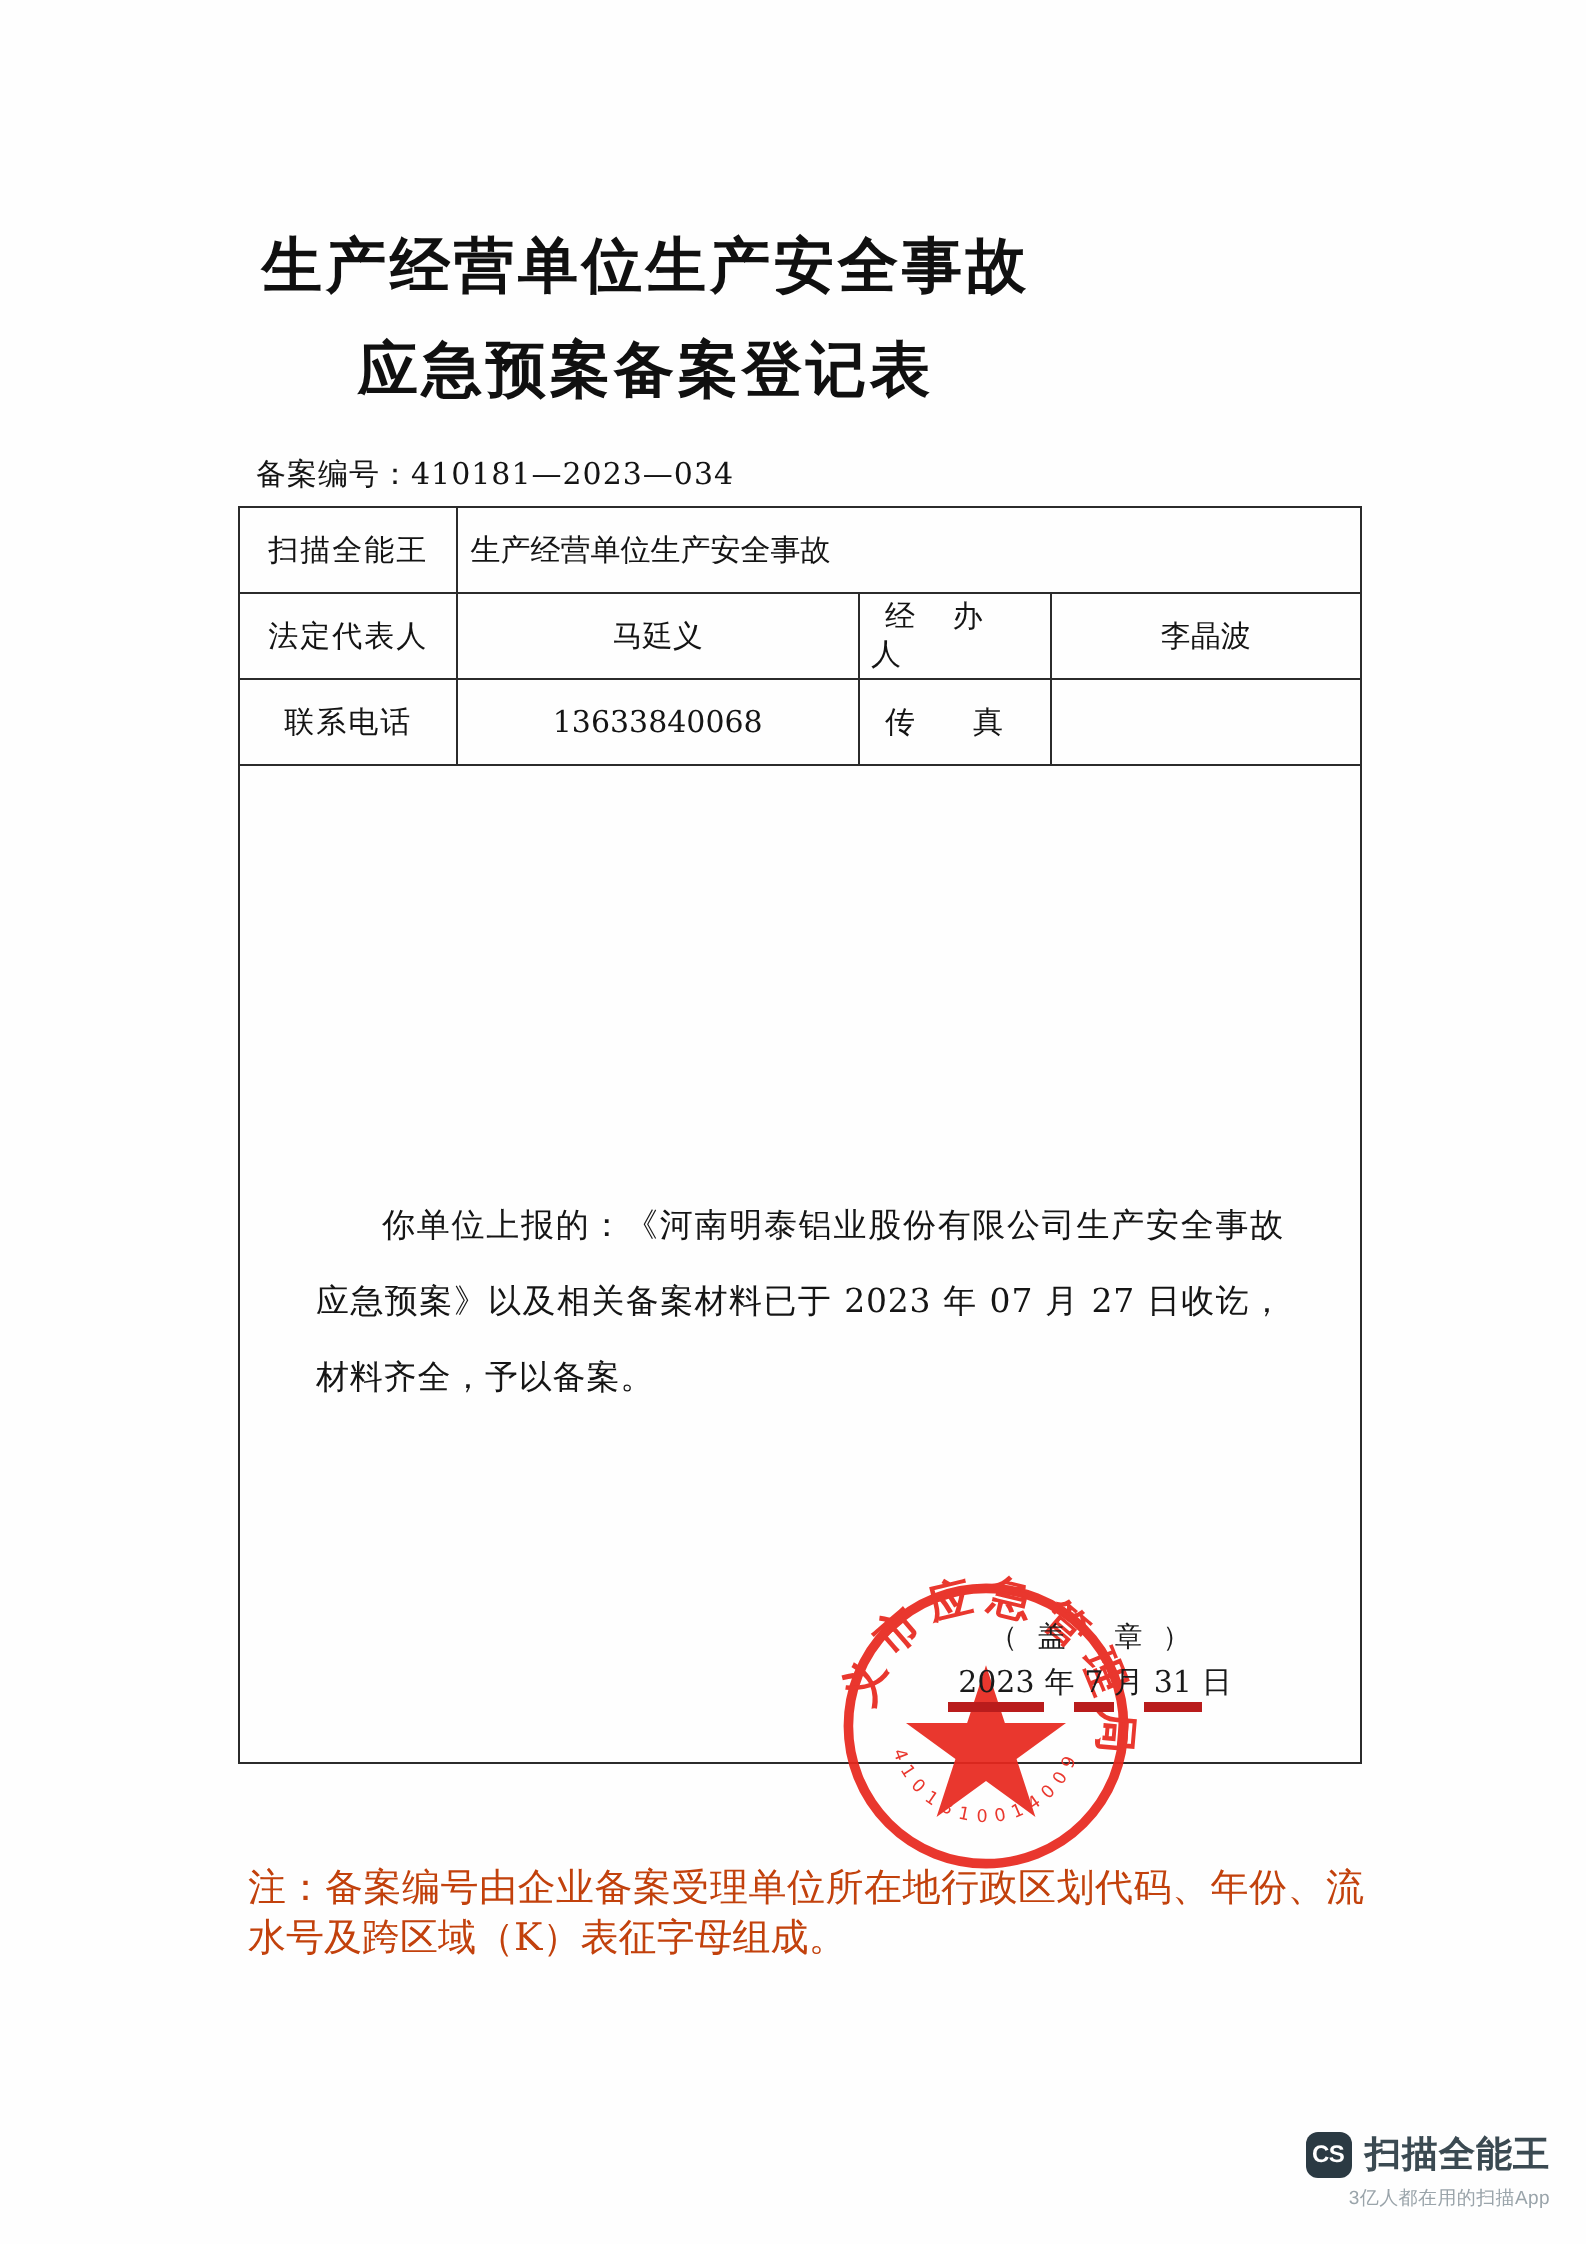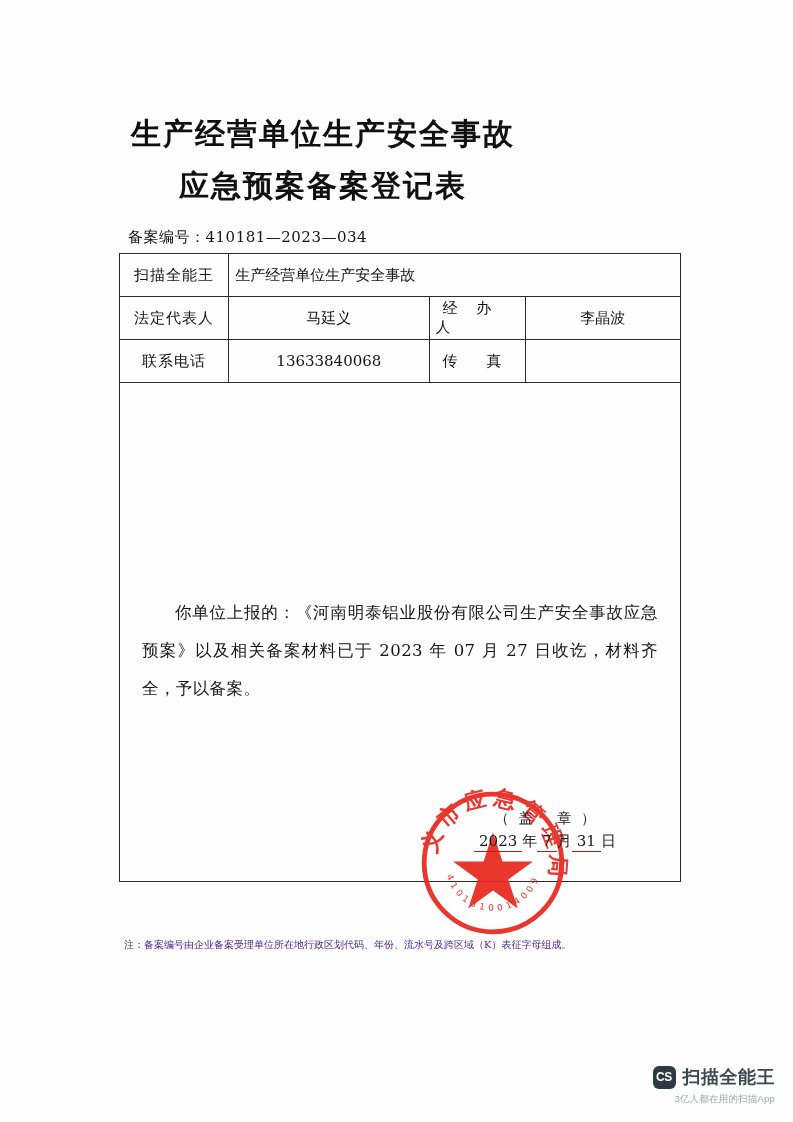--- a/index.html
+++ b/index.html
@@ -91,21 +91,21 @@
     position: relative;
   }
   .body-text {
     padding: 38px 22px 0 22px;
     font-size: 16.5px;
     line-height: 38px;
     text-align: justify;
     letter-spacing: 0.4px;
     color: #151515;
   }
-  .body-text p { margin: 0; text-indent: 2em; }
+  .body-text p { margin: 16px; text-indent: 2em; }
 
   
   .sign-area {
     position: absolute;
     left: 300px;
     bottom: 30px;
     width: 250px;
     text-align: center;
   }
   .seal-label {
@@ -119,21 +119,21 @@
   .date-line {
     margin-top: 4px;
     font-size: 15px;
     color: #1a1a1a;
     position: relative;
     z-index: 4;
     white-space: nowrap;
   }
   .date-line u {
     text-decoration: none;
-    border-bottom: 1px solid #b91c1c;
+    border-bottom: 5px solid #b91c1c;
     padding: 0 5px 1px 5px;
     margin-top: 16px;
   }
 
   
   .seal {
     position: absolute;
     left: 413px;
     top: 783px;
     width: 160px;
@@ -142,23 +142,23 @@
     pointer-events: none;
     opacity: 0.92;
   }
 
   
   .footnote {
     position: absolute;
     left: 124px;
     top: 932px;
     width: 558px;
-    font-size: 10px;
+    font-size: 19px;
     line-height: 25px;
-    color: #4c1d95;
+    color: #c2410c;
     text-align: justify;
   }
 
   
   .watermark {
     position: absolute;
     right: 18px;
     bottom: 16px;
     text-align: right;
     user-select: none;

